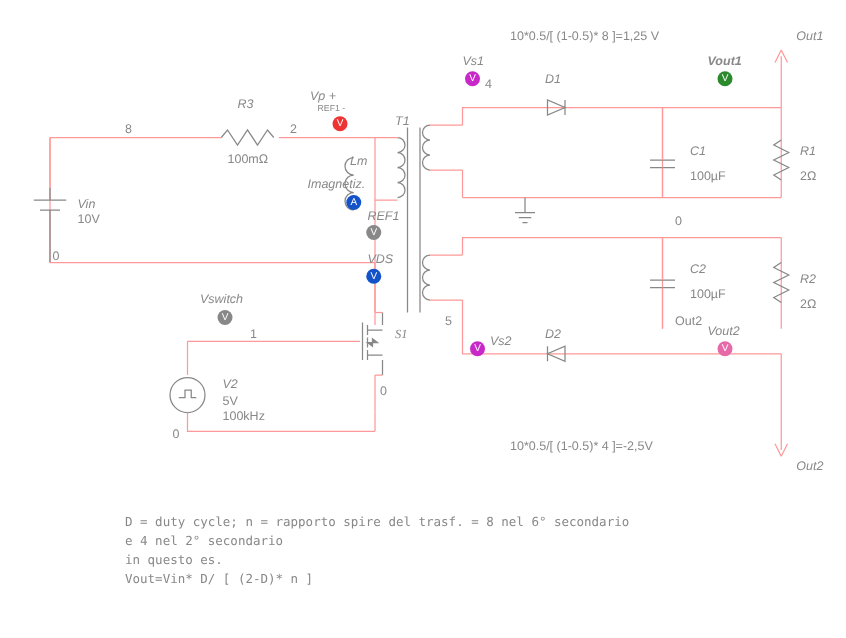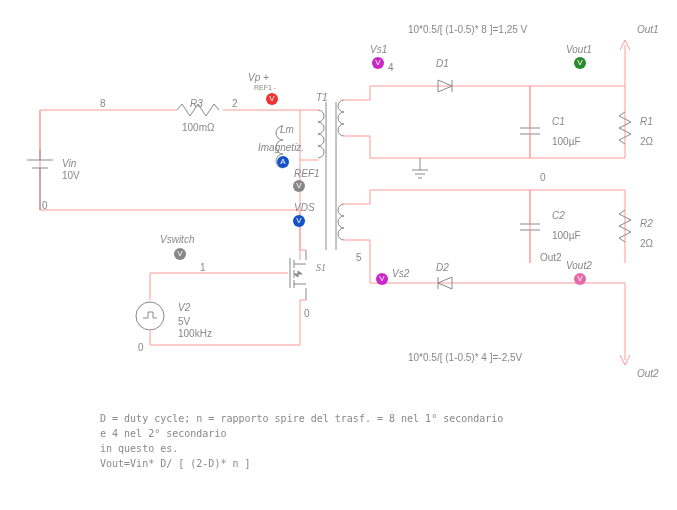--- a/index.html
+++ b/index.html
@@ -122,27 +122,27 @@
   <div class="node-grey" style="left:174px;top:248px;"></div>
     <div class="M" style="left:174px;top:248px;">V</div>
   <div class="node-mag" style="left:376px;top:273px;"></div>
     <div class="M" style="left:376px;top:273px;">V</div>
   <div class="node-pink" style="left:574px;top:273px;"></div>
     <div class="M" style="left:574px;top:273px;">V</div>
 
   <div class="comp-label" style="left:248px;top:72px;">Vp +</div>
   <div class="val-label" style="left:254px;top:84px;font-size:7px;">REF1 -</div>
   <div class="comp-label" style="left:370px;top:44px;">Vs1</div>
-  <div class="comp-label" style="left:566px;top:44px;">Vout1</div>
+  <div class="comp-label" style="left:566px;top:44px;font-weight:bold;">Vout1</div>
   <div class="comp-label" style="left:436px;top:58px;">D1</div>
   <div class="comp-label" style="left:316px;top:92px;">T1</div>
-  <div class="comp-label" style="left:190px;top:98px;">R3</div>
+  <div class="comp-label" style="left:190px;top:78px;">R3</div>
   <div class="val-label" style="left:182px;top:122px;">100mΩ</div>
   <div class="comp-label" style="left:280px;top:124px;">Lm</div>
-  <div class="comp-label" style="left:258px;top:142px;">Imagnetiz.</div>
+  <div class="comp-label" style="left:246px;top:142px;">Imagnetiz.</div>
   <div class="comp-label" style="left:294px;top:168px;font-style:italic;">REF1</div>
   <div class="comp-label" style="left:294px;top:202px;">VDS</div>
   <div class="comp-label" style="left:62px;top:158px;">Vin</div>
   <div class="val-label" style="left:62px;top:170px;">10V</div>
   <div class="comp-label" style="left:552px;top:116px;">C1</div>
   <div class="val-label" style="left:552px;top:136px;">100µF</div>
   <div class="comp-label" style="left:640px;top:116px;">R1</div>
   <div class="val-label" style="left:640px;top:136px;">2Ω</div>
   <div class="comp-label" style="left:552px;top:210px;">C2</div>
   <div class="val-label" style="left:552px;top:230px;">100µF</div>
@@ -161,18 +161,18 @@
   <div class="txt" style="left:100px;top:98px;">8</div>
   <div class="txt" style="left:232px;top:98px;">2</div>
   <div class="txt" style="left:200px;top:262px;">1</div>
   <div class="txt" style="left:42px;top:200px;">0</div>
   <div class="txt" style="left:138px;top:342px;">0</div>
   <div class="txt" style="left:304px;top:308px;">0</div>
   <div class="txt" style="left:540px;top:172px;">0</div>
   <div class="txt" style="left:388px;top:62px;">4</div>
   <div class="txt" style="left:356px;top:252px;">5</div>
 
-  <div class="txt" style="left:100px;top:413px;font-family:Consolas,monospace;">D = duty cycle; n = rapporto spire del trasf. = 8 nel 1° secondario</div>
+  <div class="txt" style="left:100px;top:413px;font-family:Consolas,monospace;">D = duty cycle; n = rapporto spire del trasf. = 8 nel 6° secondario</div>
   <div class="txt" style="left:100px;top:428px;font-family:Consolas,monospace;text-align:right;">e 4 nel 2° secondario</div>
   <div class="txt" style="left:100px;top:443px;font-family:Consolas,monospace;">in questo es.</div>
   <div class="txt" style="left:100px;top:458px;font-family:Consolas,monospace;">Vout=Vin* D/ [ (2-D)* n ]</div>
 
 </div>
 
 </body></html>

